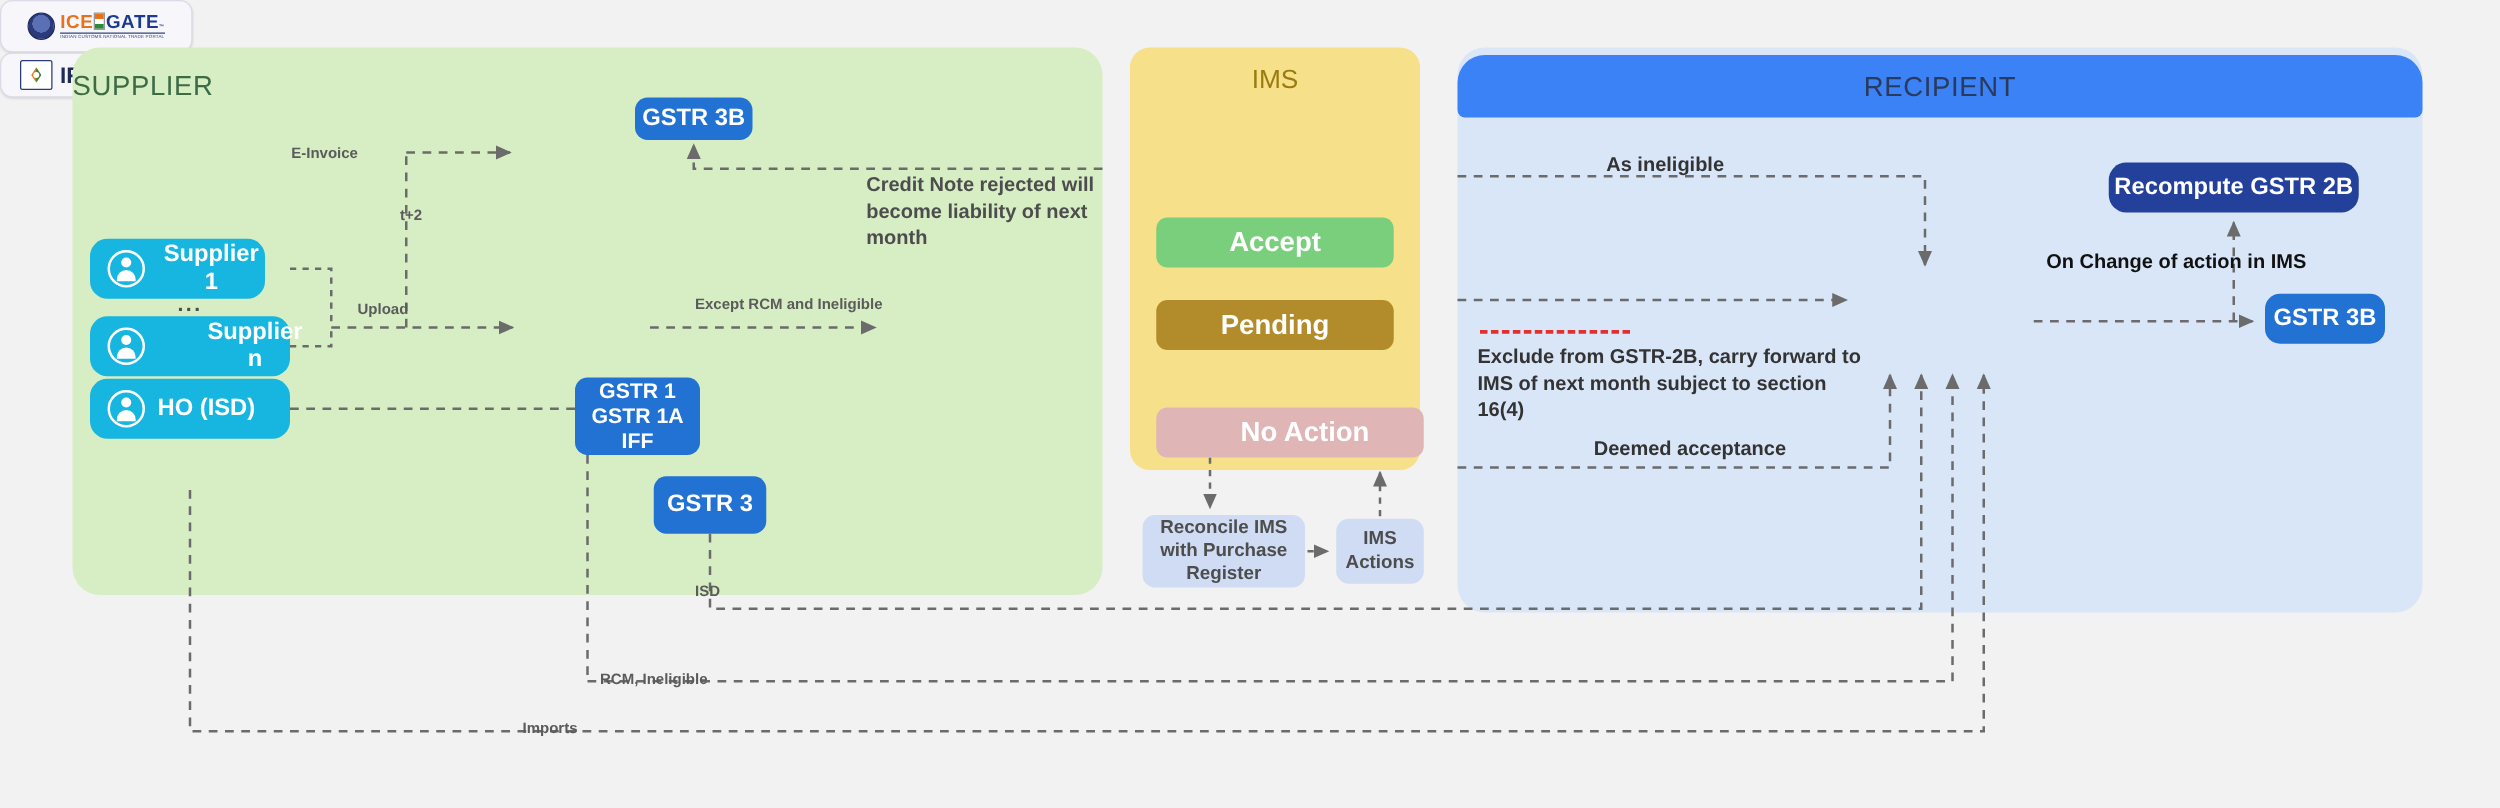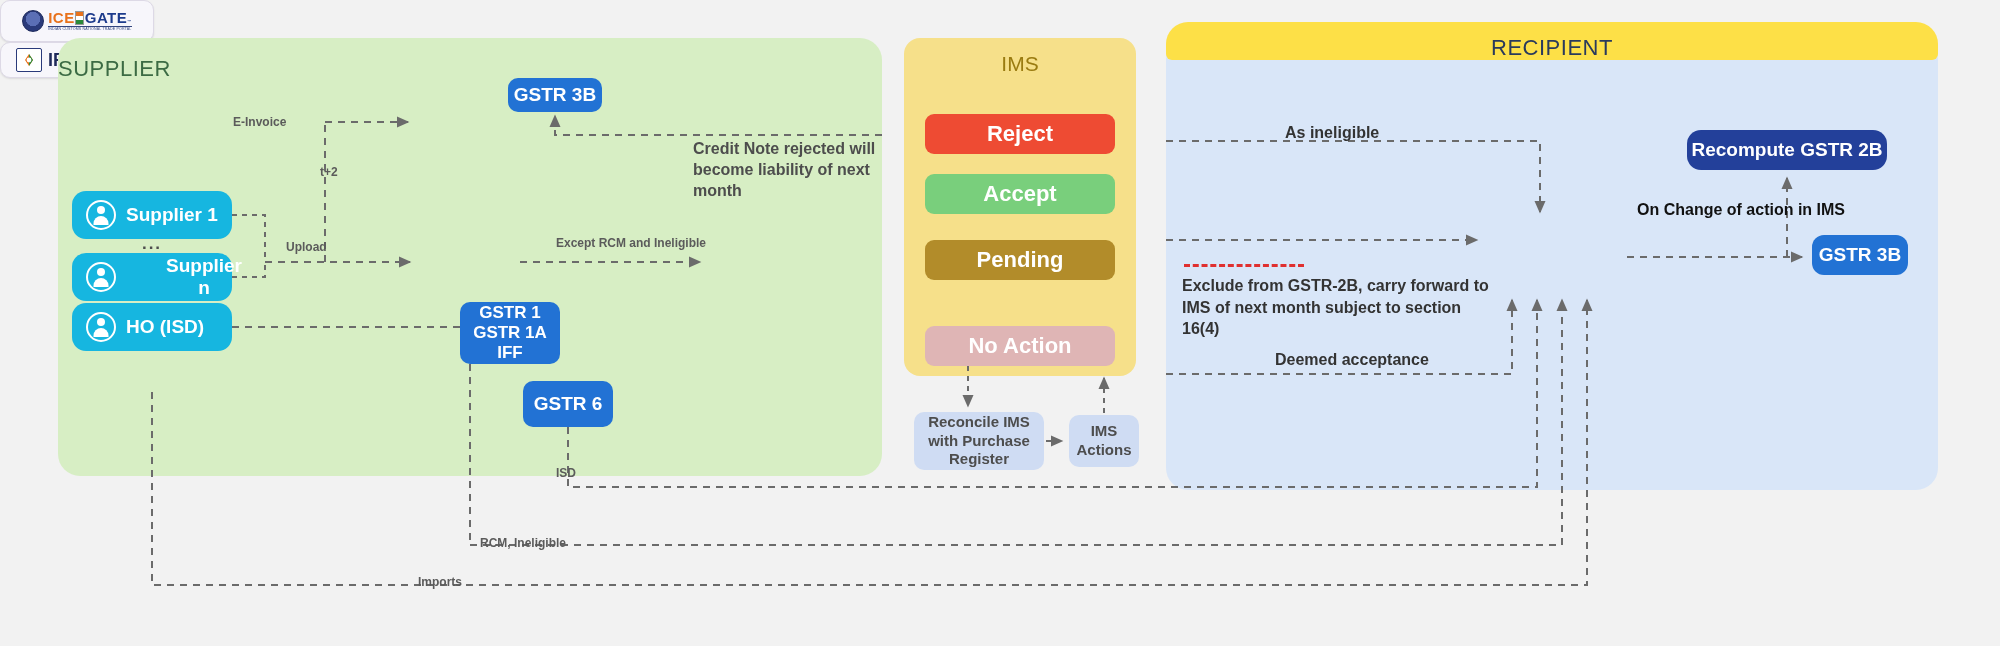--- a/index.html
+++ b/index.html
@@ -27,22 +27,22 @@
   }
   #ims-title{
     position:absolute;left:0;top:14px;width:232px;text-align:center;
     font-size:21px;color:#9a7b10;
   }
   #recipient-panel{
     left:1166px;top:38px;width:772px;height:452px;
     background:#d9e6f8;border-radius:22px;
   }
   #recipient-header{
-    position:absolute;left:1166px;top:22px;width:772px;height:38px;
-    background:#fde047;border-radius:22px 22px 6px 6px;
+    position:absolute;left:1166px;top:44px;width:772px;height:50px;
+    background:#3b82f6;border-radius:22px 22px 6px 6px;
   }
   #recipient-title{
     position:absolute;left:0;top:13px;width:772px;text-align:center;
     font-size:22px;color:#2a3a5c;letter-spacing:.5px;
   }
 
   
   .node{
     position:absolute;box-sizing:border-box;
     display:flex;align-items:center;justify-content:center;
@@ -54,21 +54,21 @@
   .white-card{
     background:#f7f6fb;border:1px solid #ddd9e6;border-radius:10px;
     box-shadow:0 1px 2px rgba(0,0,0,.10);
   }
   .lightblue{
     background:#cfdcf3;border-radius:10px;color:#4d4d4d;
     font-weight:bold;font-size:15px;line-height:1.25;
   }
 
   
-  #supplier-1{left:72px;top:191px;width:160px;height:48px;}
+  #supplier-1{left:72px;top:191px;width:140px;height:48px;}
   #supplier-n{left:72px;top:253px;width:160px;height:48px;gap:40px;}
   #ho-isd{left:72px;top:303px;width:160px;height:48px;}
   #icegate{left:76px;top:352px;width:152px;height:40px;
            display:flex;align-items:center;justify-content:center;}
   #dots{position:absolute;left:72px;top:234px;width:160px;text-align:center;
         color:#4d4d4d;font-size:17px;font-weight:bold;letter-spacing:2px;}
   #irp-node{left:418px;top:126px;width:92px;height:34px;
             display:flex;align-items:center;justify-content:center;gap:6px;}
   #irp-label{color:#1f2a5a;font-size:18px;font-weight:bold;}
   #gstr3b-supplier{left:508px;top:78px;width:94px;height:34px;}
@@ -77,21 +77,21 @@
 
   
   .chip{
     position:absolute;left:925px;width:190px;height:40px;border-radius:9px;
     display:flex;align-items:center;justify-content:center;
     color:#fff;font-weight:bold;font-size:22px;
   }
   #chip-reject{top:114px;background:#ee4b33;}
   #chip-accept{top:174px;background:#79cf7c;}
   #chip-pending{top:240px;background:#b28c2a;}
-  #chip-noaction{top:326px;background:#dfb5b5;}
+  #chip-noaction{top:326px;background:#dfb5b5;padding-left:24px;}
 
   #reconcile-node{left:914px;top:412px;width:130px;height:58px;flex-direction:column;}
   #ims-actions-node{left:1069px;top:415px;width:70px;height:52px;flex-direction:column;}
 
   
   #gstr2b-node{left:1487px;top:222px;width:140px;height:70px;flex-direction:column;}
   #gstr2b-line1{font-weight:normal;font-size:18px;}
   #gstr2b-line2{font-weight:bold;font-size:20px;}
   #recompute-node{left:1687px;top:130px;width:200px;height:40px;font-size:19px;}
   #gstr3b-recipient{left:1812px;top:235px;width:96px;height:40px;
@@ -275,33 +275,30 @@
 
   <div class="node blue" id="gstr1-node">
     <div>
       <div>GSTR 1</div>
       <div>GSTR 1A</div>
       <div>IFF</div>
     </div>
   </div>
 
   <div class="node blue" id="gstr6-node">
-    <span>GSTR 6</span>
+    <span>GSTR 3</span>
   </div>
 
   <div class="lbl" id="lbl-einvoice">E-Invoice</div>
   <div class="lbl" id="lbl-t2">t+2</div>
   <div class="lbl" id="lbl-upload">Upload</div>
   <div class="lbl" id="lbl-exceptrcm">Except RCM and Ineligible</div>
   <div class="lbl" id="lbl-creditnote">Credit Note rejected will become liability of next month</div>
   <div class="lbl" id="lbl-isd">ISD</div>
 
-  <div class="chip" id="chip-reject">
-    <span>Reject</span>
-  </div>
   <div class="chip" id="chip-accept">
     <span>Accept</span>
   </div>
   <div class="chip" id="chip-pending">
     <span>Pending</span>
   </div>
   <div class="chip" id="chip-noaction">
     <span>No Action</span>
   </div>
 

